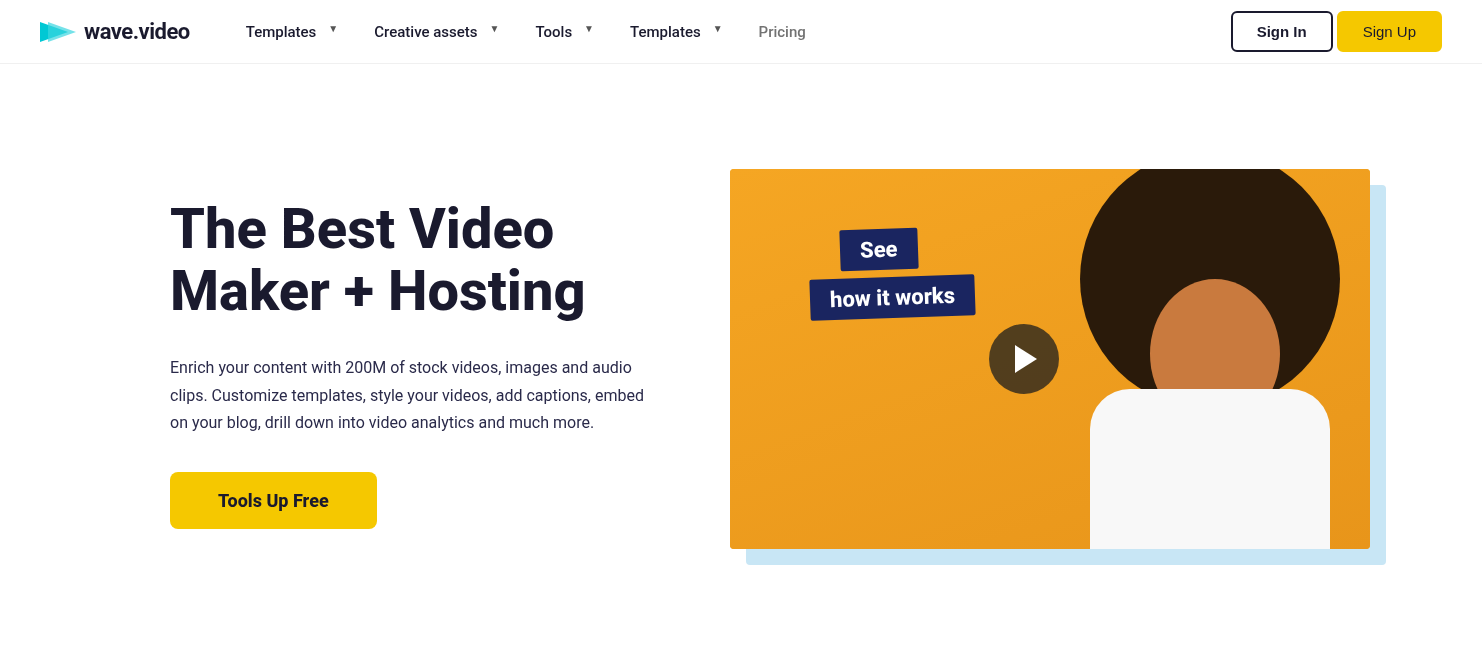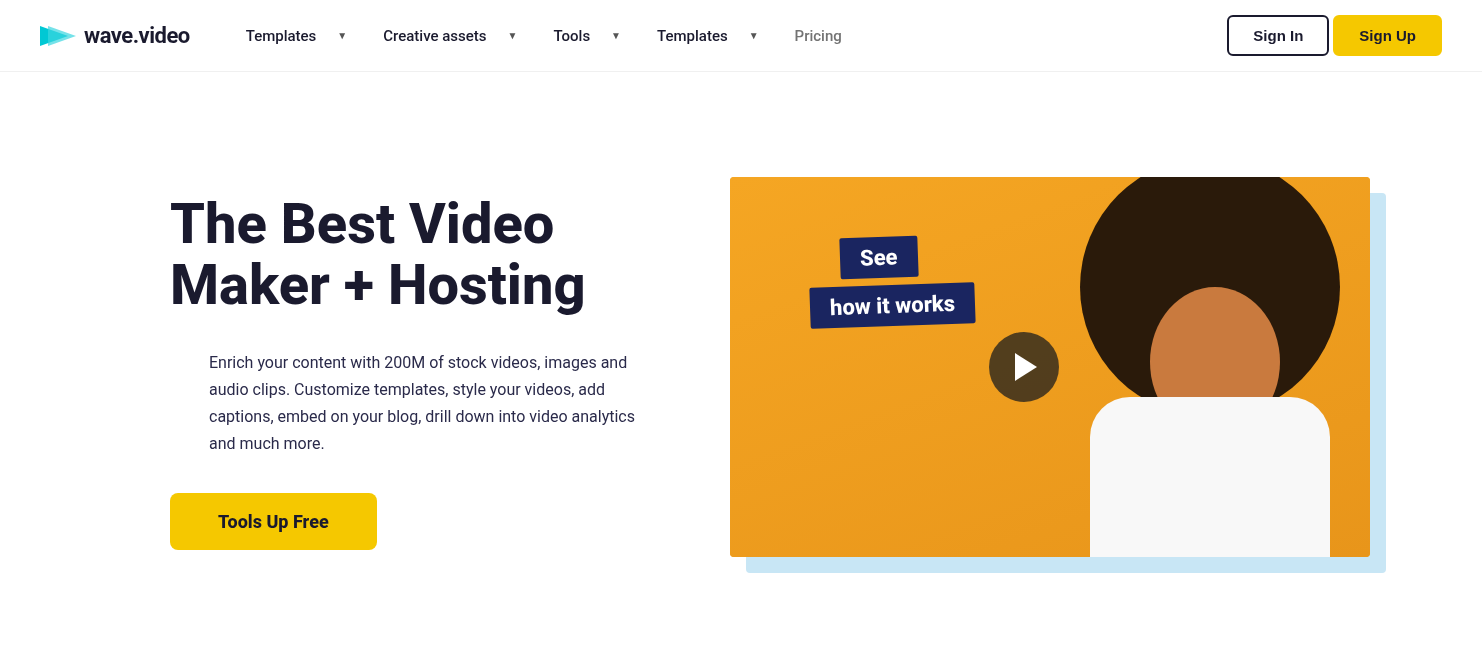--- a/index.html
+++ b/index.html
@@ -3,21 +3,21 @@
   <meta charset="utf-8">
   <style>
     * { margin: 0; padding: 0; box-sizing: border-box; }
     body { font-family: -apple-system, BlinkMacSystemFont, 'Segoe UI', Roboto, sans-serif; background: #fff; width: 1482px; overflow-x: hidden; }
 
     
     nav {
       display: flex;
       align-items: center;
       padding: 0 40px;
-      height: 72px;
+      height: 64px;
       border-bottom: 1px solid #f0f0f0;
       position: relative;
       z-index: 10;
       background: #fff;
     }
     .logo {
       display: flex;
       align-items: center;
       gap: 8px;
       text-decoration: none;
@@ -34,22 +34,22 @@
       letter-spacing: -0.5px;
     }
     .nav-links {
       display: flex;
       align-items: center;
       gap: 4px;
       flex: 1;
     }
     .nav-item {
       display: flex;
-      align-items: center;
-      gap: 21px;
+      align-items: flex-start;
+      gap: 12px;
       padding: 8px 16px;
       font-size: 15px;
       color: #1a1a2e;
       cursor: pointer;
       border-radius: 4px;
       font-weight: 500;
       text-decoration: none;
     }
     .nav-item.pricing { color: #737373; }
     .chevron {
@@ -71,21 +71,21 @@
       font-weight: 600;
       cursor: pointer;
     }
     .btn-signup-nav {
       padding: 10px 24px;
       border: 2px solid #f5c800;
       border-radius: 6px;
       background: #f5c800;
       color: #1a1a2e;
       font-size: 15px;
-      font-weight: 700;
+      font-weight: 400;
       cursor: pointer;
     }
 
     
     .hero {
       display: flex;
       align-items: center;
       padding: 60px 130px 60px 170px;
       gap: 80px;
       min-height: 600px;
@@ -281,21 +281,21 @@
   <div class="nav-actions">
     <button class="btn-signin">Sign In</button>
     <button class="btn-signup-nav">Sign Up</button>
   </div>
 </nav>
 
 <section class="hero">
   <div class="hero-left">
     <h1 class="hero-title">The Best Video Maker + Hosting</h1>
     <div class="hero-desc">
-      <p style="margin-top:4px;margin-left:39px;">Enrich your content with 200M of stock videos, images and audio clips. Customize templates, style your videos, add captions, embed on your blog, drill down into video analytics and much more.</p>
+      <p style="margin-top:4px;">Enrich your content with 200M of stock videos, images and audio clips. Customize templates, style your videos, add captions, embed on your blog, drill down into video analytics and much more.</p>
     </div>
     <a class="btn-signup-hero" href="#">Tools Up Free</a>
   </div>
 
   <div class="hero-right">
     <div class="video-container">
 
       <div class="video-shadow"></div>
 
       <div class="video-main">

